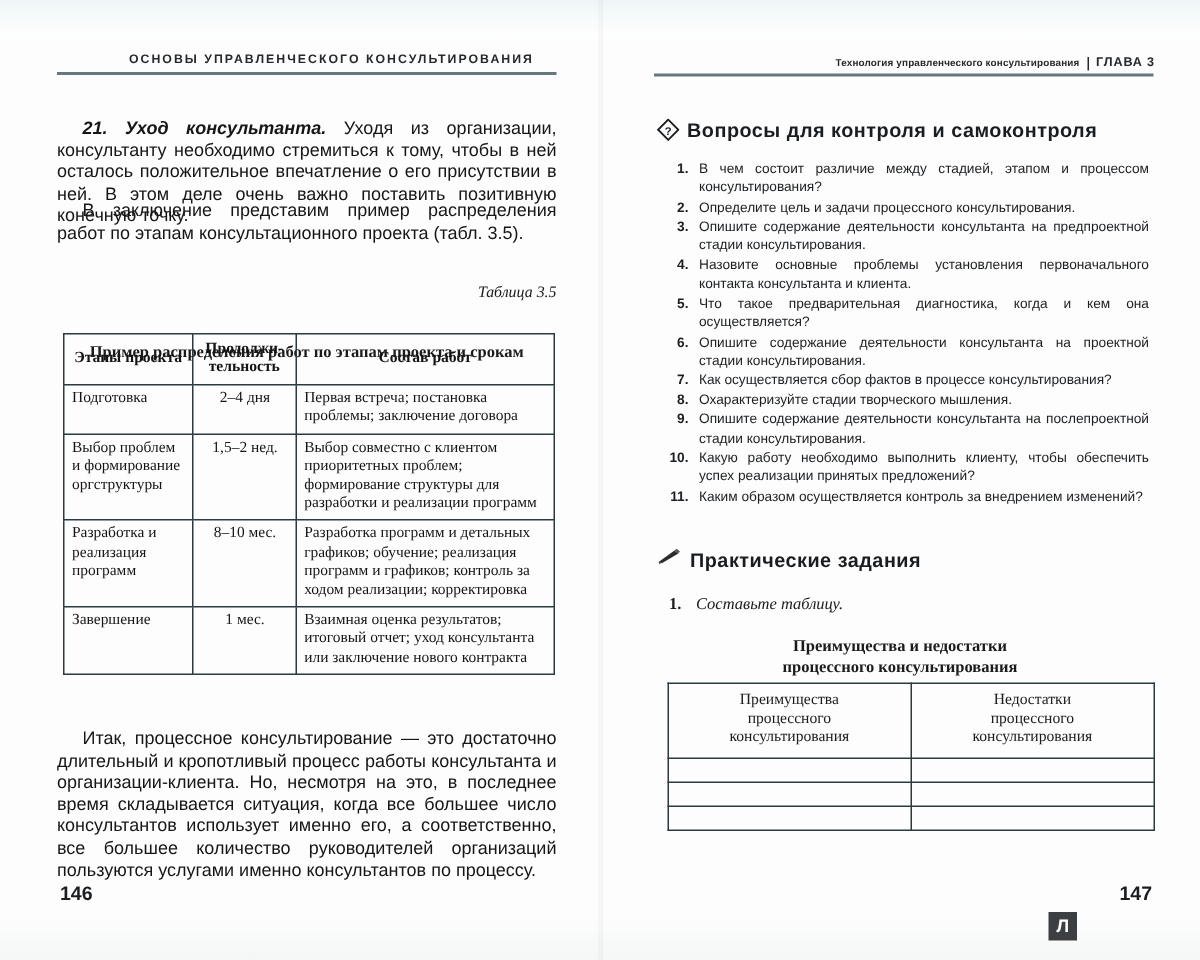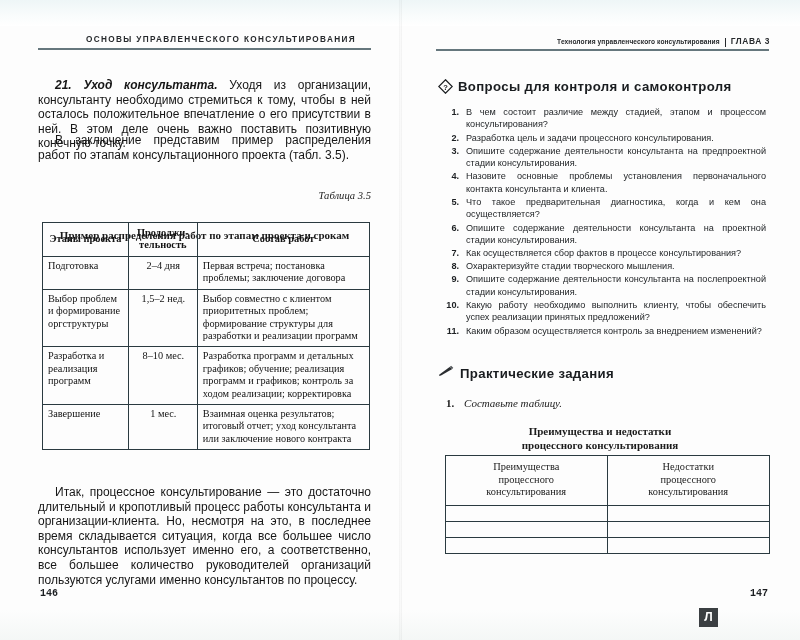--- a/index.html
+++ b/index.html
@@ -225,23 +225,23 @@
     font-size: 10.4px;
     line-height: 12.6px;
     padding: 5px 4px 6px 4px;
     font-weight: normal;
   }
   .tbl2 tbody td { height: 13px; }
 
   
   .folio {
     position: absolute;
-    font-family: Liberation Mono, monospace;
-    font-weight: bold;
-    font-size: 10px;
+    font-family: Liberation Sans, sans-serif;
+    font-weight: bold;
+    font-size: 13px;
     color: #1b1e21;
   }
   .folio-left  { left: 40px;  top: 588px; }
   .folio-right { right: 32px; top: 588px; }
 
   .pub-logo {
     position: absolute;
     right: 82px; top: 608px;
     width: 19px; height: 19px;
     background: #3b3f42;
@@ -329,21 +329,21 @@
     <div class="rule rule-right" style="left:36px;"></div>
 
     <svg class="icon-q" style="left:38px; top:79px;" viewBox="0 0 20 20">
       <polygon points="10,1 19,10 10,19 1,10" fill="none" stroke="#1a1d20" stroke-width="1.6"></polygon>
       <text x="10" y="14.4" text-anchor="middle" font-family="Liberation Sans, sans-serif" font-size="10" font-weight="bold" fill="#1a1d20">?</text>
     </svg>
     <div class="sec-head" style="left:58px; top:79px;">Вопросы для контроля и самоконтроля</div>
 
     <ul class="qlist" style="left:44px; top:106px; width:322px;">
       <li><span class="num">1.</span><span>В чем состоит различие между стадией, этапом и процессом консультирования?</span></li>
-      <li><span class="num">2.</span><span>Разработка цель и задачи процессного консультирования.</span></li>
+      <li><span class="num">2.</span><span>Определите цель и задачи процессного консультирования.</span></li>
       <li><span class="num">3.</span><span>Опишите содержание деятельности консультанта на предпроектной стадии консультирования.</span></li>
       <li><span class="num">4.</span><span>Назовите основные проблемы установления первоначального контакта консультанта и клиента.</span></li>
       <li><span class="num">5.</span><span>Что такое предварительная диагностика, когда и кем она осуществляется?</span></li>
       <li><span class="num">6.</span><span>Опишите содержание деятельности консультанта на проектной стадии консультирования.</span></li>
       <li><span class="num">7.</span><span>Как осуществляется сбор фактов в процессе консультирования?</span></li>
       <li><span class="num">8.</span><span>Охарактеризуйте стадии творческого мышления.</span></li>
       <li><span class="num">9.</span><span>Опишите содержание деятельности консультанта на послепроектной стадии консультирования.</span></li>
       <li><span class="num">10.</span><span>Какую работу необходимо выполнить клиенту, чтобы обеспечить успех реализации принятых предложений?</span></li>
       <li><span class="num">11.</span><span>Каким образом осуществляется контроль за внедрением изменений?</span></li>
     </ul>

